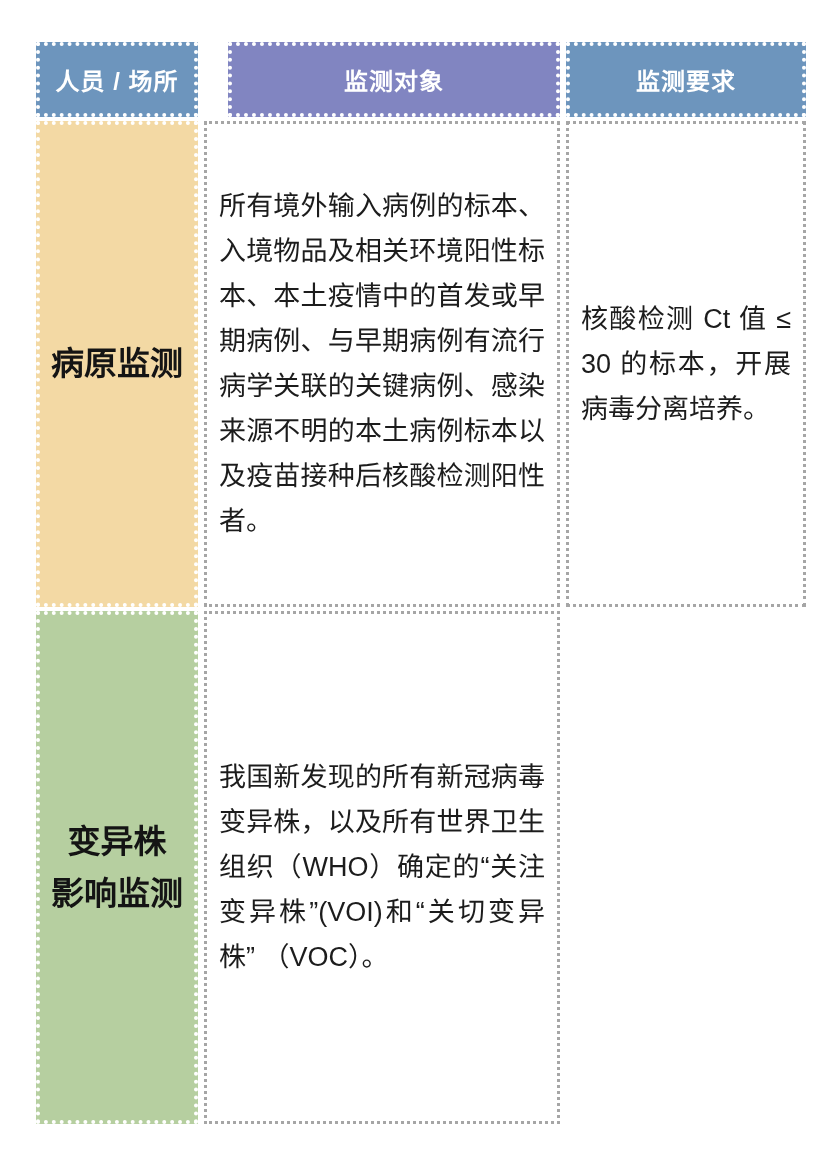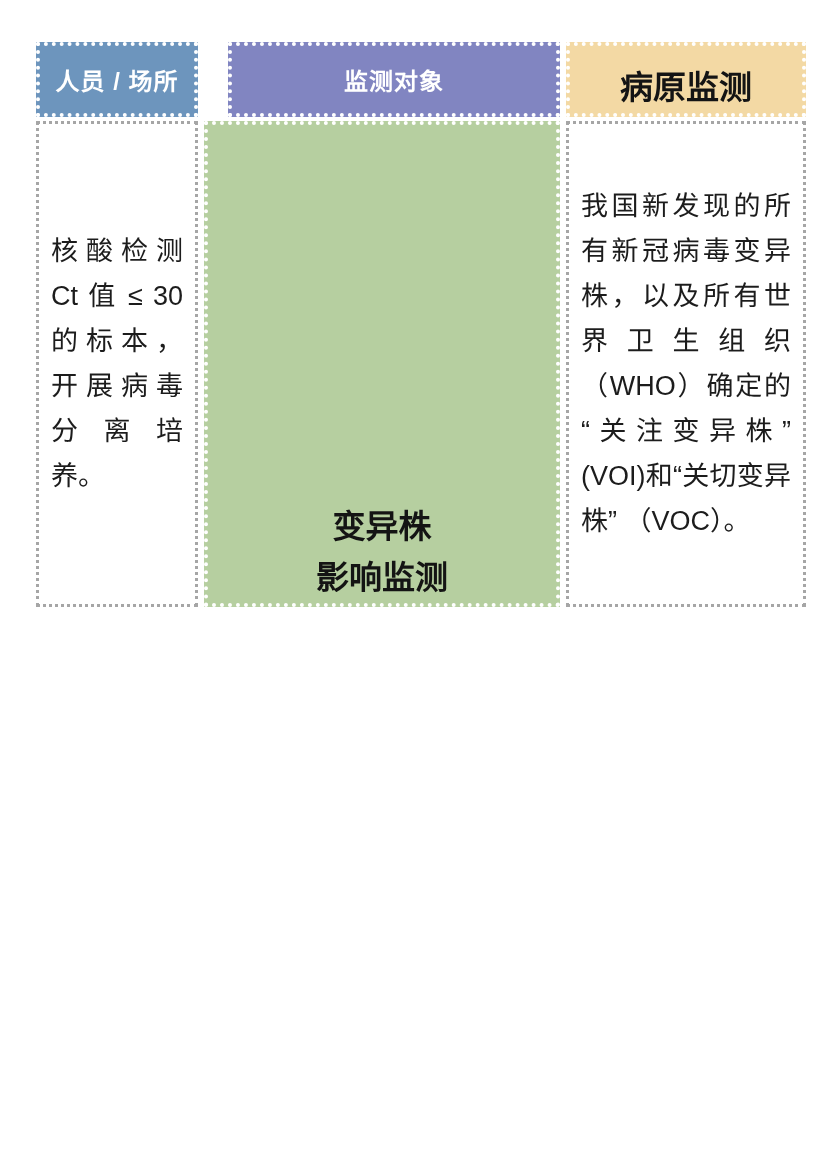--- a/index.html
+++ b/index.html
@@ -42,21 +42,20 @@
   }
   .blue   { background: var(--header-blue, #6d95bd); }
   .purple { background: var(--header-purple, #8185c1); margin-left: 24px; }
   .cat {
     align-items: center;
     border: 4px dotted #ffffff;
     color: #141414;
     font-weight: bold;
     font-size: 33px;
     text-align: center;
-    justify-content: flex-end;
   }
   .tan   { background: var(--pathogen-tan, #f3d9a4); }
   .green { background: var(--variant-green, #b6cfa0); }
   .cat .cat-line { display: block; line-height: 1.55; }
   
   .body {
     background: #ffffff;
     border: 3px dotted #a6a6a6;
     padding: 0 12px;
     color: #1c1c1c;
@@ -76,23 +75,29 @@
 
 <div class="page">
   <div class="grid">
 
     <div class="cell head blue">
       <span>人员 / 场所</span>
     </div>
     <div class="cell head purple">
       <span>监测对象</span>
     </div>
+    <div class="cell head blue">
+      <span>监测要求</span>
+    </div>
 
     <div class="cell cat tan">
       <span class="cat-line">病原监测</span>
+    </div>
+    <div class="cell body">
+      <p>所有境外输入病例的标本、入境物品及相关环境阳性标本、本土疫情中的首发或早期病例、与早期病例有流行病学关联的关键病例、感染来源不明的本土病例标本以及疫苗接种后核酸检测阳性者。</p>
     </div>
     <div class="cell body">
       <p>核酸检测 Ct 值 ≤ 30 的标本，开展病毒分离培养。</p>
     </div>
 
     <div class="cell cat green">
       <span class="cat-line">变异株</span>
       <span class="cat-line">影响监测</span>
     </div>
     <div class="cell body">

